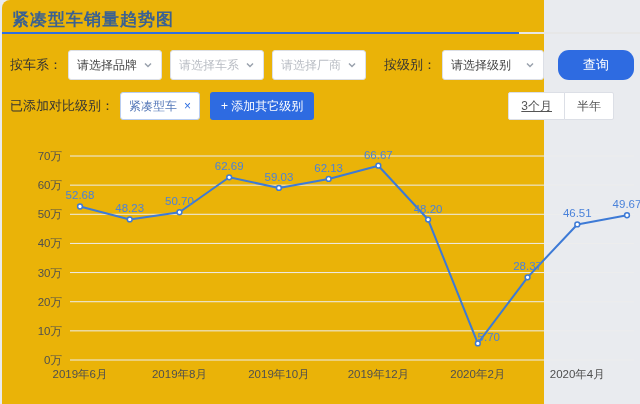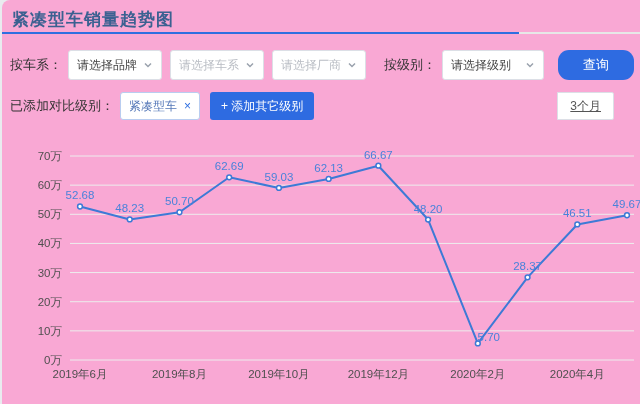--- a/index.html
+++ b/index.html
@@ -1,18 +1,18 @@
 <!DOCTYPE html>
 <html><head>
 <meta charset="utf-8">
 <style>
   * { margin:0; padding:0; box-sizing:border-box; }
   html,body { width:640px; height:404px; }
   body { background:#e9ebef; font-family:"Liberation Sans","DejaVu Sans",sans-serif; overflow:hidden; }
-  .card { position:absolute; left:2px; top:0; width:638px; height:404px; background:#f9a8d4; border-top-left-radius:8px; }
+  .card { position:absolute; left:2px; top:0; width:542px; height:404px; background:#eab308; border-top-left-radius:8px; }
 
   .page-title { position:absolute; left:10px; top:8px; font-size:17px; font-weight:bold; color:#3b6191; letter-spacing:1px; }
   .title-underline { position:absolute; left:0; top:32px; width:638px; height:2px;
     background:linear-gradient(to right,#2f6fe0 0%,#2f6fe0 81%,#e7e7e7 81%,#e7e7e7 100%); }
 
   .filter-row { position:absolute; left:8px; top:50px; width:624px; height:30px; display:flex; align-items:center; }
   .field-label { font-size:13px; color:#333; white-space:nowrap; }
   .select { height:30px; background:#fff; border:1px solid #dcdfe6; border-radius:3px; display:flex; align-items:center; justify-content:space-between; padding:0 8px; font-size:12px; cursor:pointer; }
   .select .txt { white-space:nowrap; }
   .sel-dark .txt { color:#444; }
@@ -88,20 +88,21 @@
 
     <div class="tag">
       <span>紧凑型车</span>
       <span class="close">×</span>
     </div>
 
     <button class="add-btn">+ 添加其它级别</button>
 
     <div class="range-group">
       <button class="range-btn">3个月</button>
+      <button class="range-btn">半年</button>
     </div>
   </div>
 
   <div class="chart-wrap">
     <svg id="chart" width="640" height="264" viewBox="0 0 640 264">
         <g>
           <line x1="68" y1="220" x2="632" y2="220" stroke="#ededed" stroke-width="1"></line>
           <line x1="68" y1="190.85714285714286" x2="632" y2="190.85714285714286" stroke="#ededed" stroke-width="1"></line>
           <line x1="68" y1="161.71428571428572" x2="632" y2="161.71428571428572" stroke="#ededed" stroke-width="1"></line>
           <line x1="68" y1="132.57142857142856" x2="632" y2="132.57142857142856" stroke="#ededed" stroke-width="1"></line>

